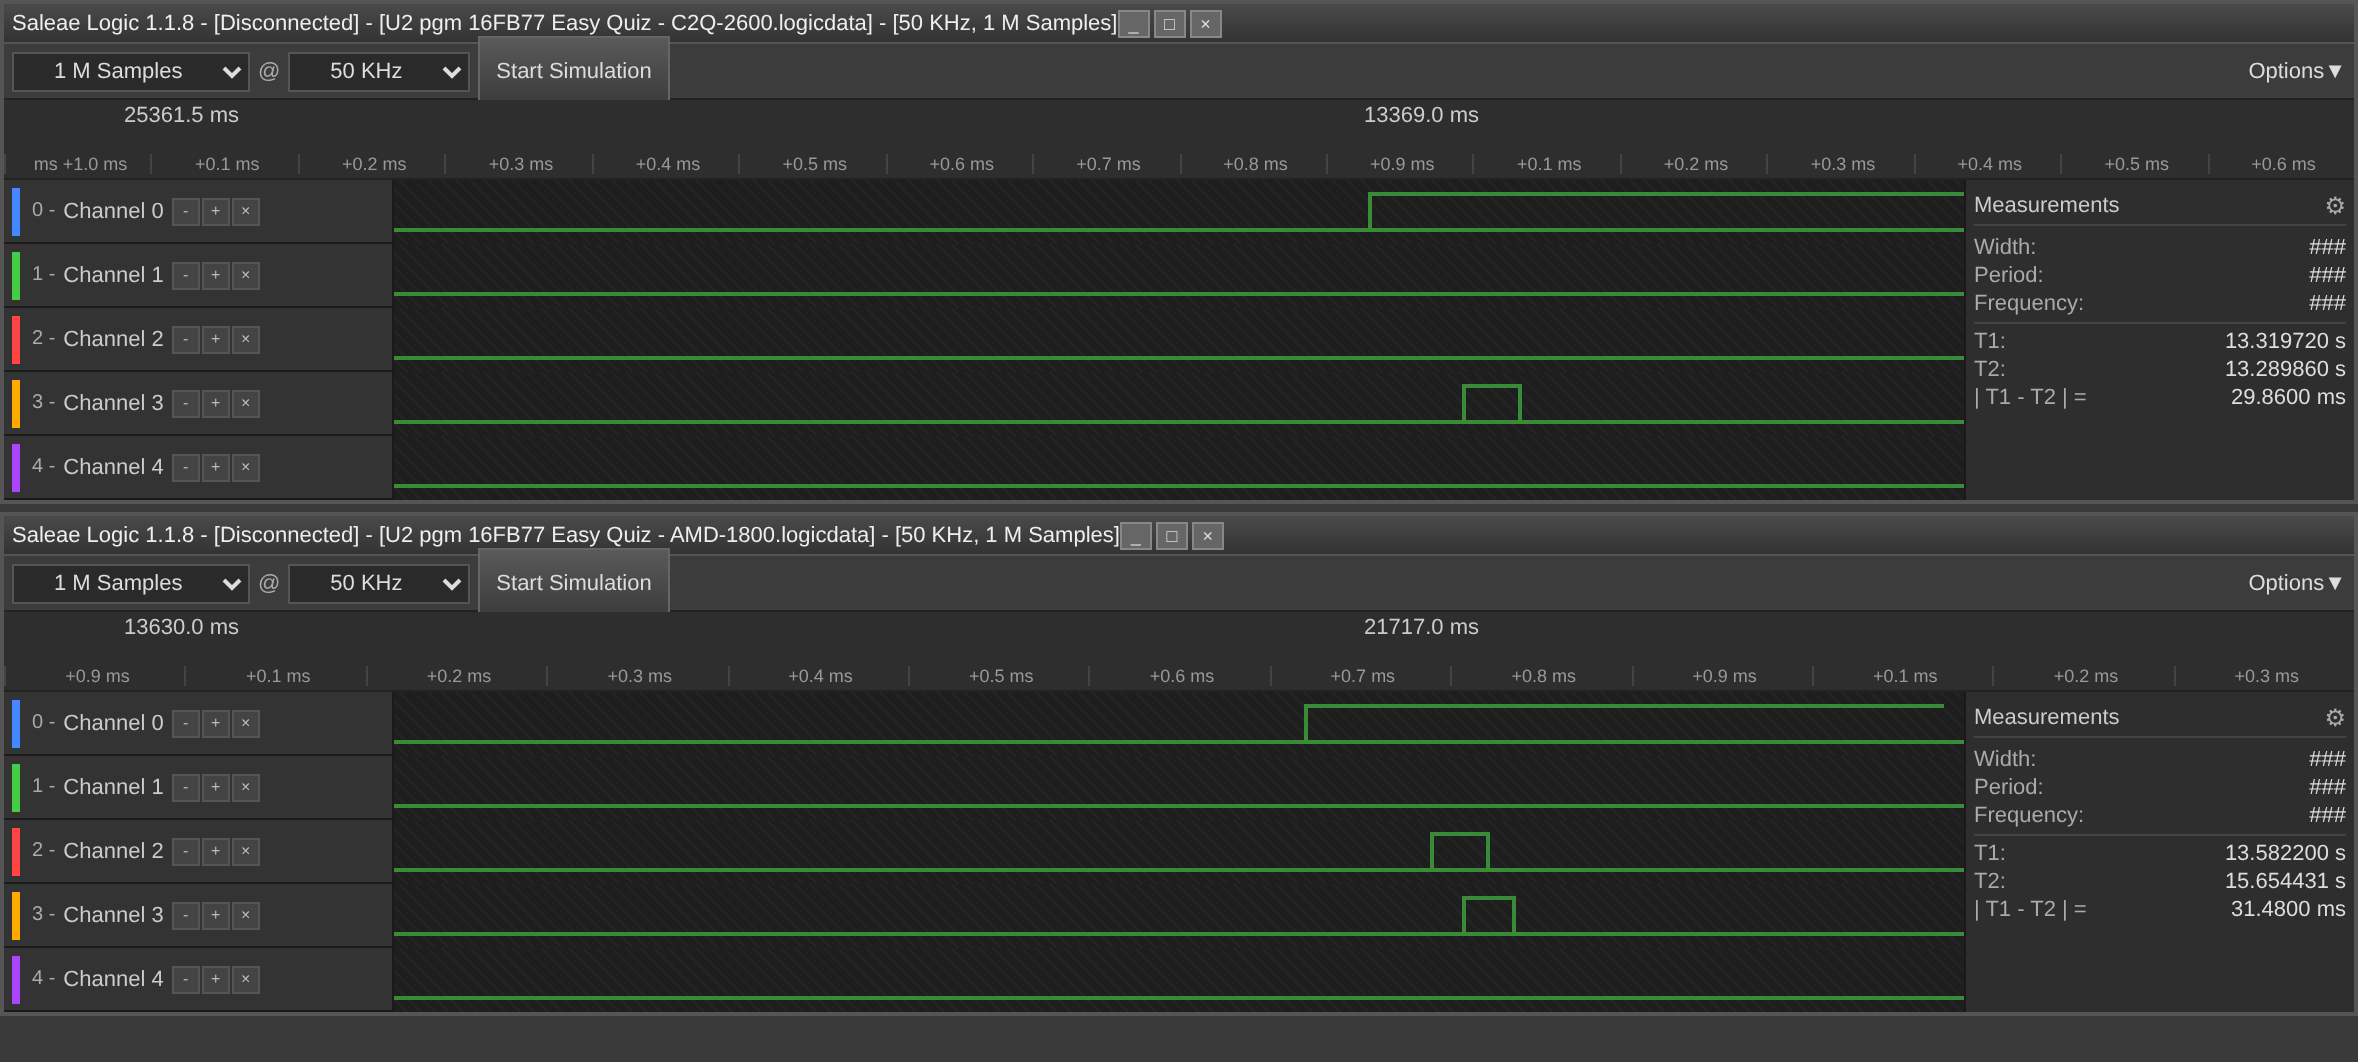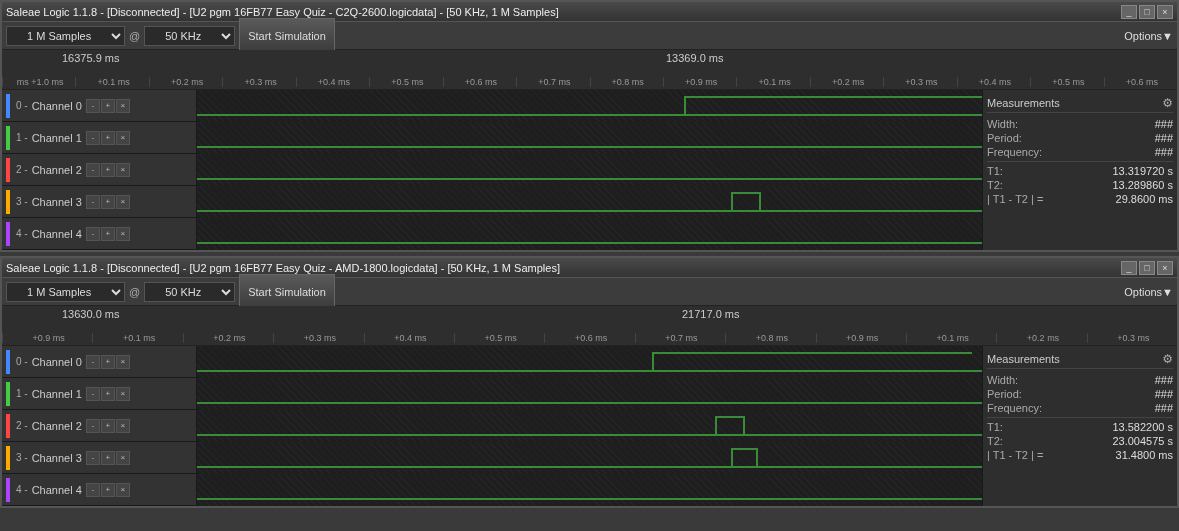--- a/index.html
+++ b/index.html
@@ -17,21 +17,21 @@
       border: 2px solid #555;
       background: #2a2a2a;
       position: relative;
     }
 
     .titlebar {
       background: linear-gradient(to bottom, #4a4a4a, #333);
       padding: 2px 4px;
       display: flex;
       align-items: center;
-      justify-content: space-between;
+      justify-content: flex-start;
       height: 20px;
       border-bottom: 1px solid #555;
     }
 
     .titlebar-title {
       font-size: 11px;
       color: #eee;
       white-space: nowrap;
       overflow: hidden;
     }
@@ -295,22 +295,22 @@
     </select>
     <span class="at-label">@</span>
     <select class="select-box">
       <option>50 KHz</option>
     </select>
     <button class="sim-btn">Start Simulation</button>
     <span class="options-btn">Options▼</span>
   </div>
 
   <div class="timeline-header">
-    <span class="time-top" style="left: 60px;">16375.9 ms</span>
-    <span class="time-top" style="left: 664px;">13369.0 ms</span>
+    <span class="time-top" style="left: 60px;">25361.5 ms</span>
+    <span class="time-top" style="left: 680px;">13369.0 ms</span>
     <div class="time-ticks">
       <div class="tick-item">ms +1.0 ms</div>
       <div class="tick-item">+0.1 ms</div>
       <div class="tick-item">+0.2 ms</div>
       <div class="tick-item">+0.3 ms</div>
       <div class="tick-item">+0.4 ms</div>
       <div class="tick-item">+0.5 ms</div>
       <div class="tick-item">+0.6 ms</div>
       <div class="tick-item">+0.7 ms</div>
       <div class="tick-item">+0.8 ms</div>
@@ -605,21 +605,21 @@
         <span class="measurement-label">Frequency:</span>
         <span class="measurement-value">###</span>
       </div>
       <div class="measurement-divider"></div>
       <div class="measurement-row">
         <span class="measurement-label">T1:</span>
         <span class="measurement-value">13.582200 s</span>
       </div>
       <div class="measurement-row">
         <span class="measurement-label">T2:</span>
-        <span class="measurement-value">23.004575 s</span>
+        <span class="measurement-value">15.654431 s</span>
       </div>
       <div class="measurement-row">
         <span class="measurement-label">| T1 - T2 | =</span>
         <span class="measurement-value">31.4800 ms</span>
       </div>
     </div>
   </div>
 </div>
 
 </body></html>

